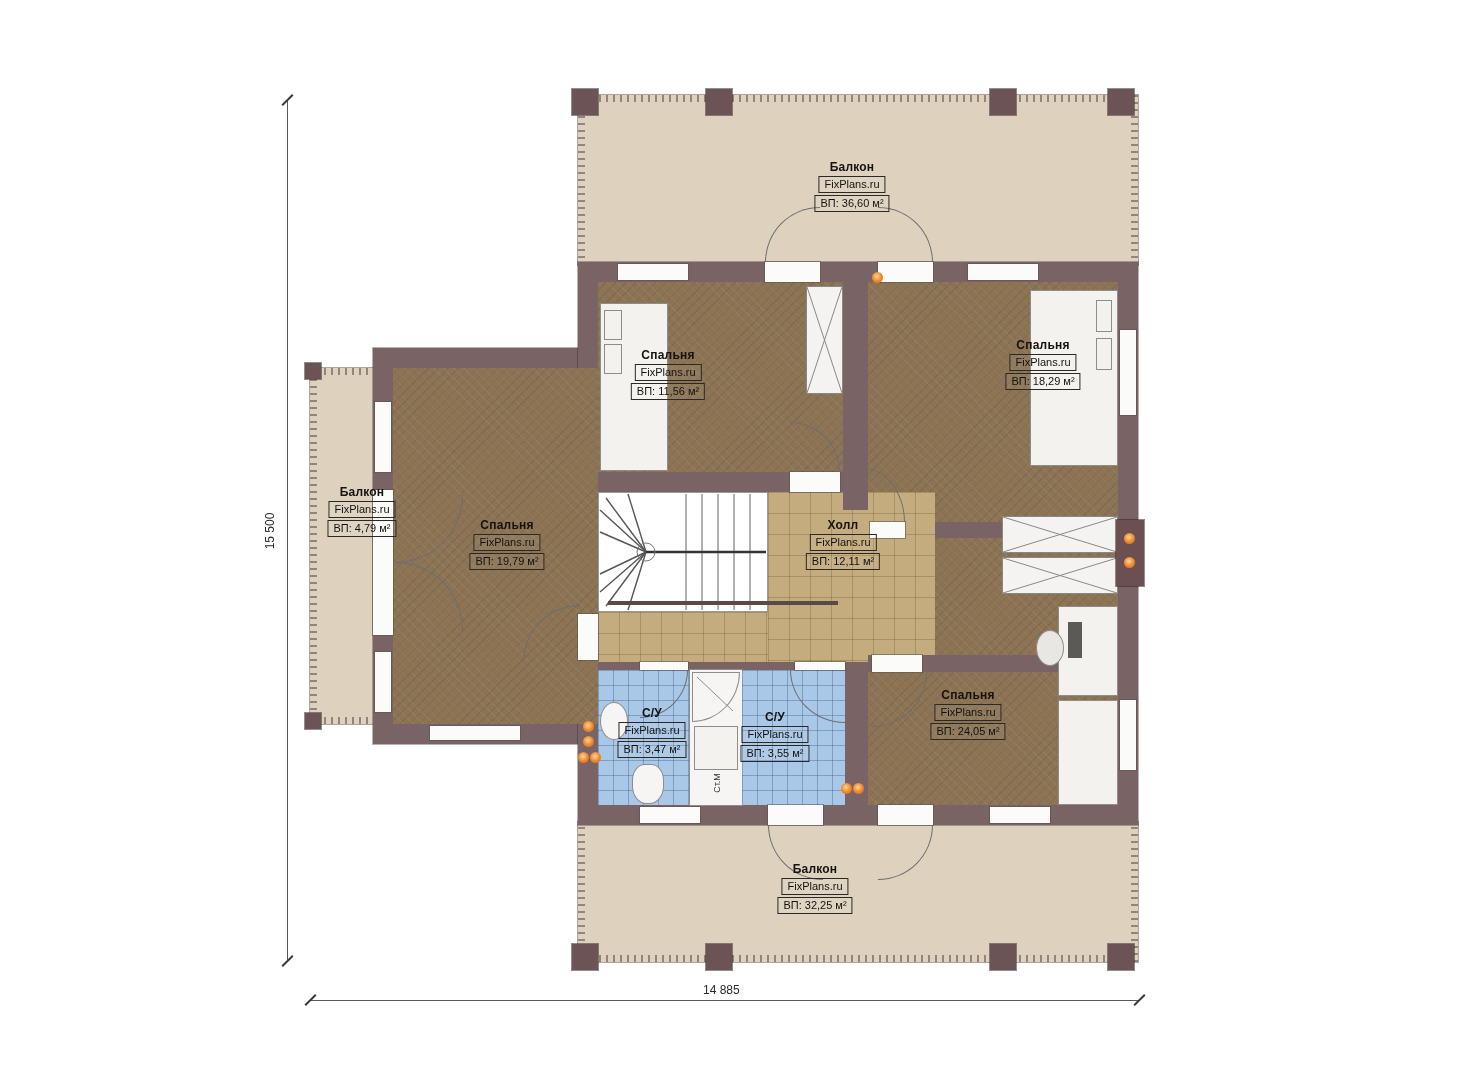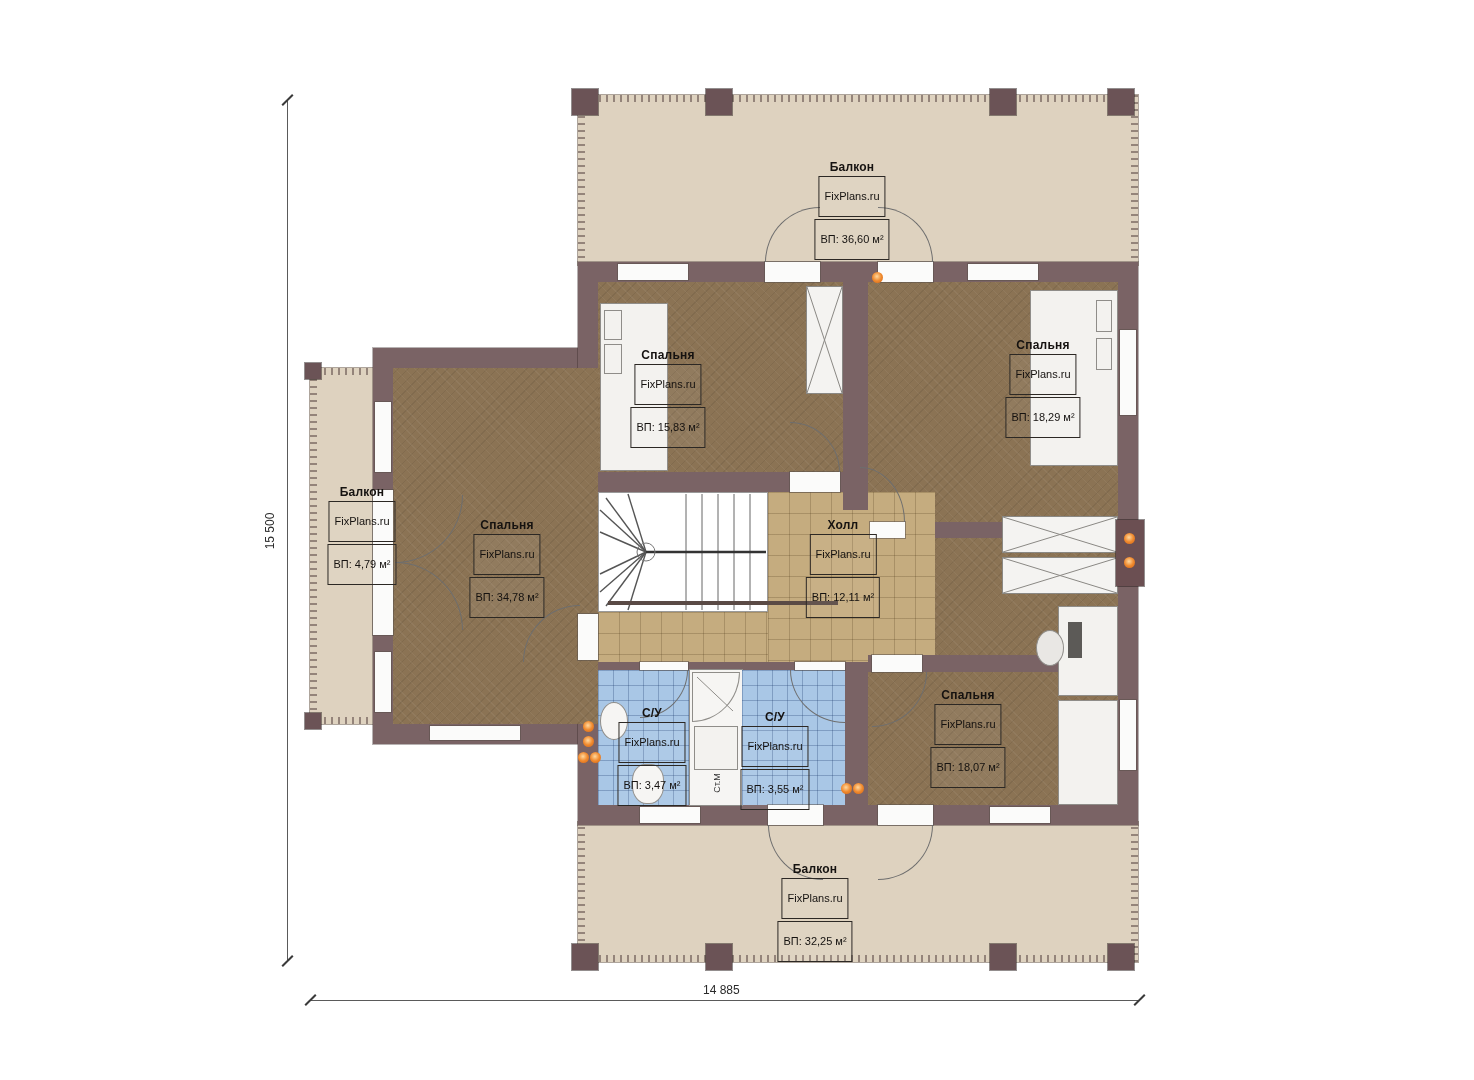--- a/index.html
+++ b/index.html
@@ -30,21 +30,21 @@
   .arc-tl{border-radius:100% 0 0 0;border-right:none;border-bottom:none;}
   .arc-tr{border-radius:0 100% 0 0;border-left:none;border-bottom:none;}
   .arc-br{border-radius:0 0 100% 0;border-left:none;border-top:none;}
   .arc-bl{border-radius:0 0 0 100%;border-right:none;border-top:none;}
   .dot{position:absolute;width:11px;height:11px;border-radius:50%;
        background:radial-gradient(circle at 45% 40%, #ffd9a0 0%, #f08a2e 50%, #cf6315 100%);}
   
   .room-label{position:absolute;transform:translateX(-50%);text-align:center;color:#151210;white-space:nowrap;}
   .rl-title{font-size:12px;font-weight:bold;letter-spacing:.2px;}
   .rl-box{display:block;width:fit-content;margin:2px auto 0;border:1px solid #2c2824;
-          padding:12px 5px;font-size:11px;line-height:15px;background:rgba(255,255,255,.06);}
+          padding:0 5px;font-size:11px;line-height:15px;background:rgba(255,255,255,.06);}
   .dim-label{position:absolute;font-size:12px;color:#2a2a2a;}
   .dimline{position:absolute;background:#5a5a5a;}
   .tick{position:absolute;width:15px;height:2px;background:#3a3a3a;transform:rotate(-45deg);}
   .vtext{position:absolute;font-size:9px;color:#333;transform:rotate(-90deg);transform-origin:center;}
 </style>
 </head>
 <body>
 
 <div id="canvas">
 
@@ -215,46 +215,46 @@
   <div class="dot" style="left:1124px;top:557px;"></div>
 
   <div class="room-label" style="left:852px;top:160px;">
     <div class="rl-title">Балкон</div>
     <div class="rl-box">FixPlans.ru</div>
     <div class="rl-box">ВП: 36,60 м²</div>
   </div>
   <div class="room-label" style="left:668px;top:348px;">
     <div class="rl-title">Спальня</div>
     <div class="rl-box">FixPlans.ru</div>
-    <div class="rl-box">ВП: 15,83 м²</div>
+    <div class="rl-box">ВП: 11,56 м²</div>
   </div>
   <div class="room-label" style="left:1043px;top:338px;">
     <div class="rl-title">Спальня</div>
     <div class="rl-box">FixPlans.ru</div>
     <div class="rl-box">ВП: 18,29 м²</div>
   </div>
   <div class="room-label" style="left:362px;top:485px;">
     <div class="rl-title">Балкон</div>
     <div class="rl-box">FixPlans.ru</div>
     <div class="rl-box">ВП: 4,79 м²</div>
   </div>
   <div class="room-label" style="left:507px;top:518px;">
     <div class="rl-title">Спальня</div>
     <div class="rl-box">FixPlans.ru</div>
-    <div class="rl-box">ВП: 34,78 м²</div>
+    <div class="rl-box">ВП: 19,79 м²</div>
   </div>
   <div class="room-label" style="left:843px;top:518px;">
     <div class="rl-title">Холл</div>
     <div class="rl-box">FixPlans.ru</div>
     <div class="rl-box">ВП: 12,11 м²</div>
   </div>
   <div class="room-label" style="left:968px;top:688px;">
     <div class="rl-title">Спальня</div>
     <div class="rl-box">FixPlans.ru</div>
-    <div class="rl-box">ВП: 18,07 м²</div>
+    <div class="rl-box">ВП: 24,05 м²</div>
   </div>
   <div class="room-label" style="left:652px;top:706px;">
     <div class="rl-title">С/У</div>
     <div class="rl-box">FixPlans.ru</div>
     <div class="rl-box">ВП: 3,47 м²</div>
   </div>
   <div class="room-label" style="left:775px;top:710px;">
     <div class="rl-title">С/У</div>
     <div class="rl-box">FixPlans.ru</div>
     <div class="rl-box">ВП: 3,55 м²</div>

